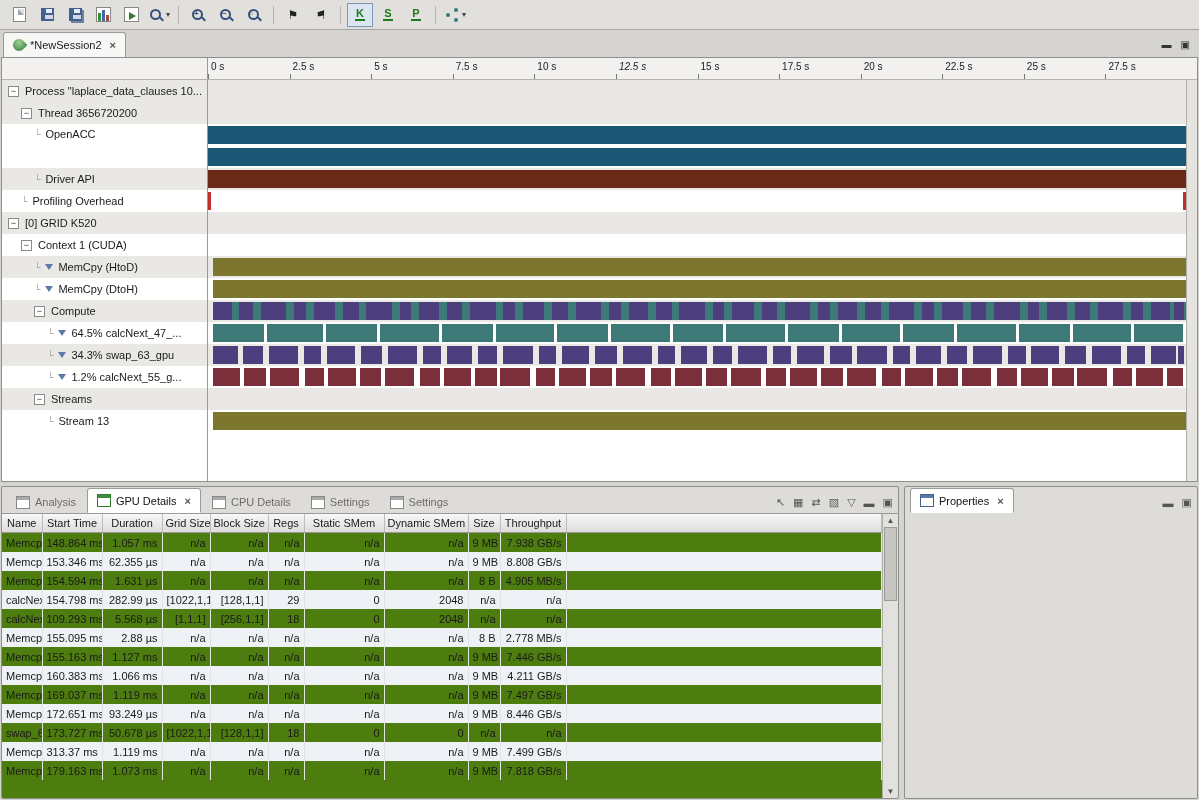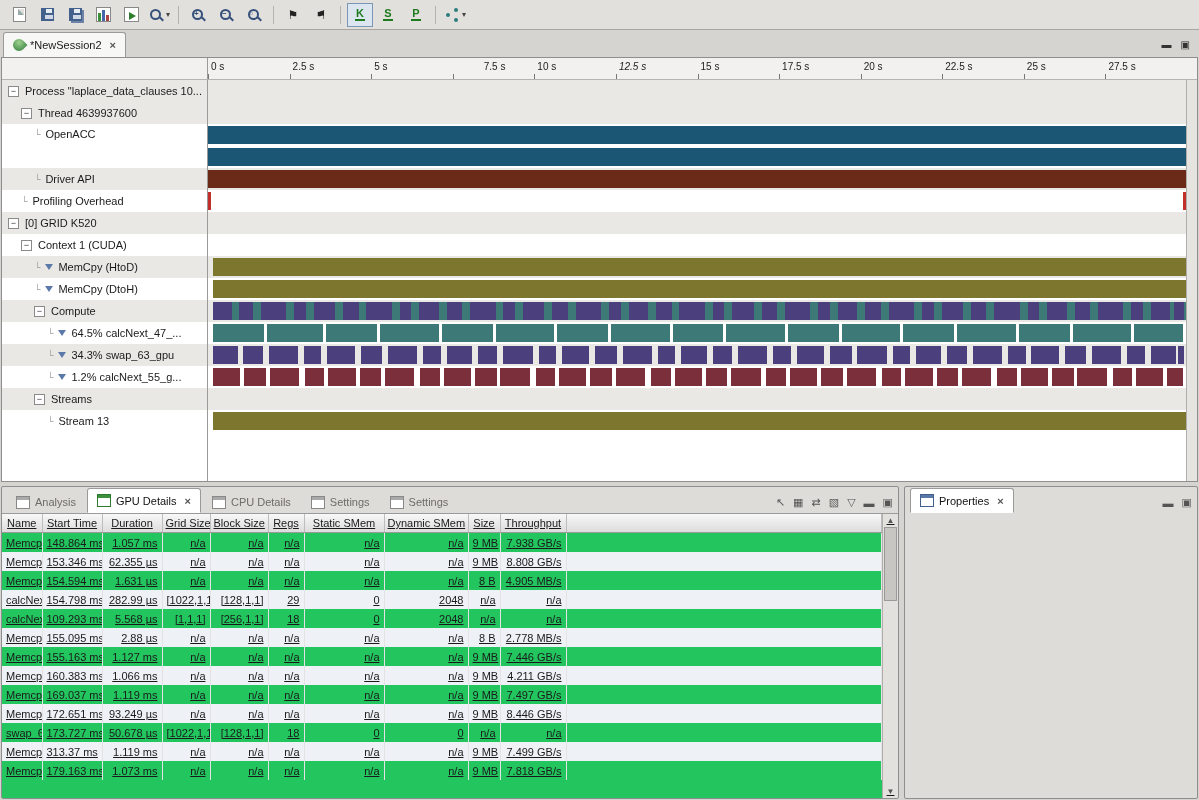--- a/index.html
+++ b/index.html
@@ -76,21 +76,21 @@
   .ptab{display:flex;align-items:center;gap:5px;height:22px;padding:0 9px;color:#6e6c68;cursor:default;white-space:nowrap;}
   .ptab.active{background:#fff;border:1px solid #9a9a9a;border-bottom:1px solid #fff;border-radius:3px 3px 0 0;color:#111;height:23px;}
   .mini{width:12px;height:11px;border:1px solid #888;background:#fff;position:relative;flex:none;}
   .mini::before{content:"";position:absolute;left:0;right:0;top:0;height:3px;background:#aaa;}
   .mini-green{border-color:#2e7d2e;}
   .mini-green::before{background:#3d8f3d;}
   .mini-blue{border-color:#44618e;}
   .mini-blue::before{background:#5b79a8;}
   .tab-right{margin-left:auto;display:flex;align-items:center;gap:8px;color:#555;font-size:11px;padding-bottom:4px;}
   .tab-right .act{cursor:default;}
-  .table-area{flex:1;background:#22c55e;border-top:1px solid #9a9a9a;display:flex;overflow:hidden;text-decoration:underline;}
+  .table-area{flex:1;background:#4d7c0f;border-top:1px solid #9a9a9a;display:flex;overflow:hidden;}
   .table-scroll{flex:1;overflow:hidden;}
   table{border-collapse:collapse;table-layout:fixed;width:100%;font-size:11px;}
   th{background:linear-gradient(#f8f8f8,#dcdcdc);border-right:1px solid #bdbdbd;border-bottom:1px solid #9a9a9a;font-weight:normal;padding:3px 3px;white-space:nowrap;overflow:hidden;text-align:center;}
   td{border-right:1px solid #e3e3e3;padding:2px 4px;height:15px;white-space:nowrap;overflow:hidden;text-align:right;}
   td.cname{text-align:left;}
   tr.trow:nth-child(even) td{background:#eef1f6;}
   .vscroll{width:15px;flex:none;background:#e3e1de;border-left:1px solid #b0aeaa;display:flex;flex-direction:column;align-items:center;font-size:8px;color:#555;}
   .vs-arrow{padding:2px 0;}
   .vs-thumb{width:11px;height:72px;background:#c8c6c2;border:1px solid #999;}
   .vs-fill{flex:1;}
@@ -179,21 +179,21 @@
       <div class="ruler-row">
         <div class="ruler-spacer"></div>
         <div class="ruler" id="ruler">
             <span class="ruler-tick" style="left: 0%;"></span>
             <span class="ruler-label" style="left: calc(0% + 3px);">0 s</span>
             <span class="ruler-tick" style="left: 8.33333%;"></span>
             <span class="ruler-label" style="left: calc(8.33333% + 3px);">2.5 s</span>
             <span class="ruler-tick" style="left: 16.6667%;"></span>
             <span class="ruler-label" style="left: calc(16.6667% + 3px);">5 s</span>
             <span class="ruler-tick" style="left: 25%;"></span>
-            <span class="ruler-label" style="left: calc(25% + 3px); margin-left: 28px;">7.5 s</span>
+            <span class="ruler-label" style="left: calc(25% + 3px);">7.5 s</span>
             <span class="ruler-tick" style="left: 33.3333%;"></span>
             <span class="ruler-label" style="left: calc(33.3333% + 3px);">10 s</span>
             <span class="ruler-tick" style="left: 41.6667%;"></span>
             <span class="ruler-label" style="left: calc(41.6667% + 3px); font-style: italic;">12.5 s</span>
             <span class="ruler-tick" style="left: 50%;"></span>
             <span class="ruler-label" style="left: calc(50% + 3px);">15 s</span>
             <span class="ruler-tick" style="left: 58.3333%;"></span>
             <span class="ruler-label" style="left: calc(58.3333% + 3px);">17.5 s</span>
             <span class="ruler-tick" style="left: 66.6667%;"></span>
             <span class="ruler-label" style="left: calc(66.6667% + 3px);">20 s</span>
@@ -210,21 +210,21 @@
         <div class="tree" id="tree">
             <div class="tree-row shade">
               <span class="tree-inner" style="padding-left: 6px;">
                 <span class="expander">−</span>
                 <span class="tree-label">Process "laplace_data_clauses 10...</span>
               </span>
             </div>
             <div class="tree-row shade">
               <span class="tree-inner" style="padding-left: 19px;">
                 <span class="expander">−</span>
-                <span class="tree-label">Thread 4639937600</span>
+                <span class="tree-label">Thread 3656720200</span>
               </span>
             </div>
             <div class="tree-row span2">
               <span class="tree-inner" style="padding-left: 32px;">
                 <span class="elbow">└</span>
                 <span class="tree-label">OpenACC</span>
               </span>
             </div>
             <div class="tree-row shade">
               <span class="tree-inner" style="padding-left: 32px;">

